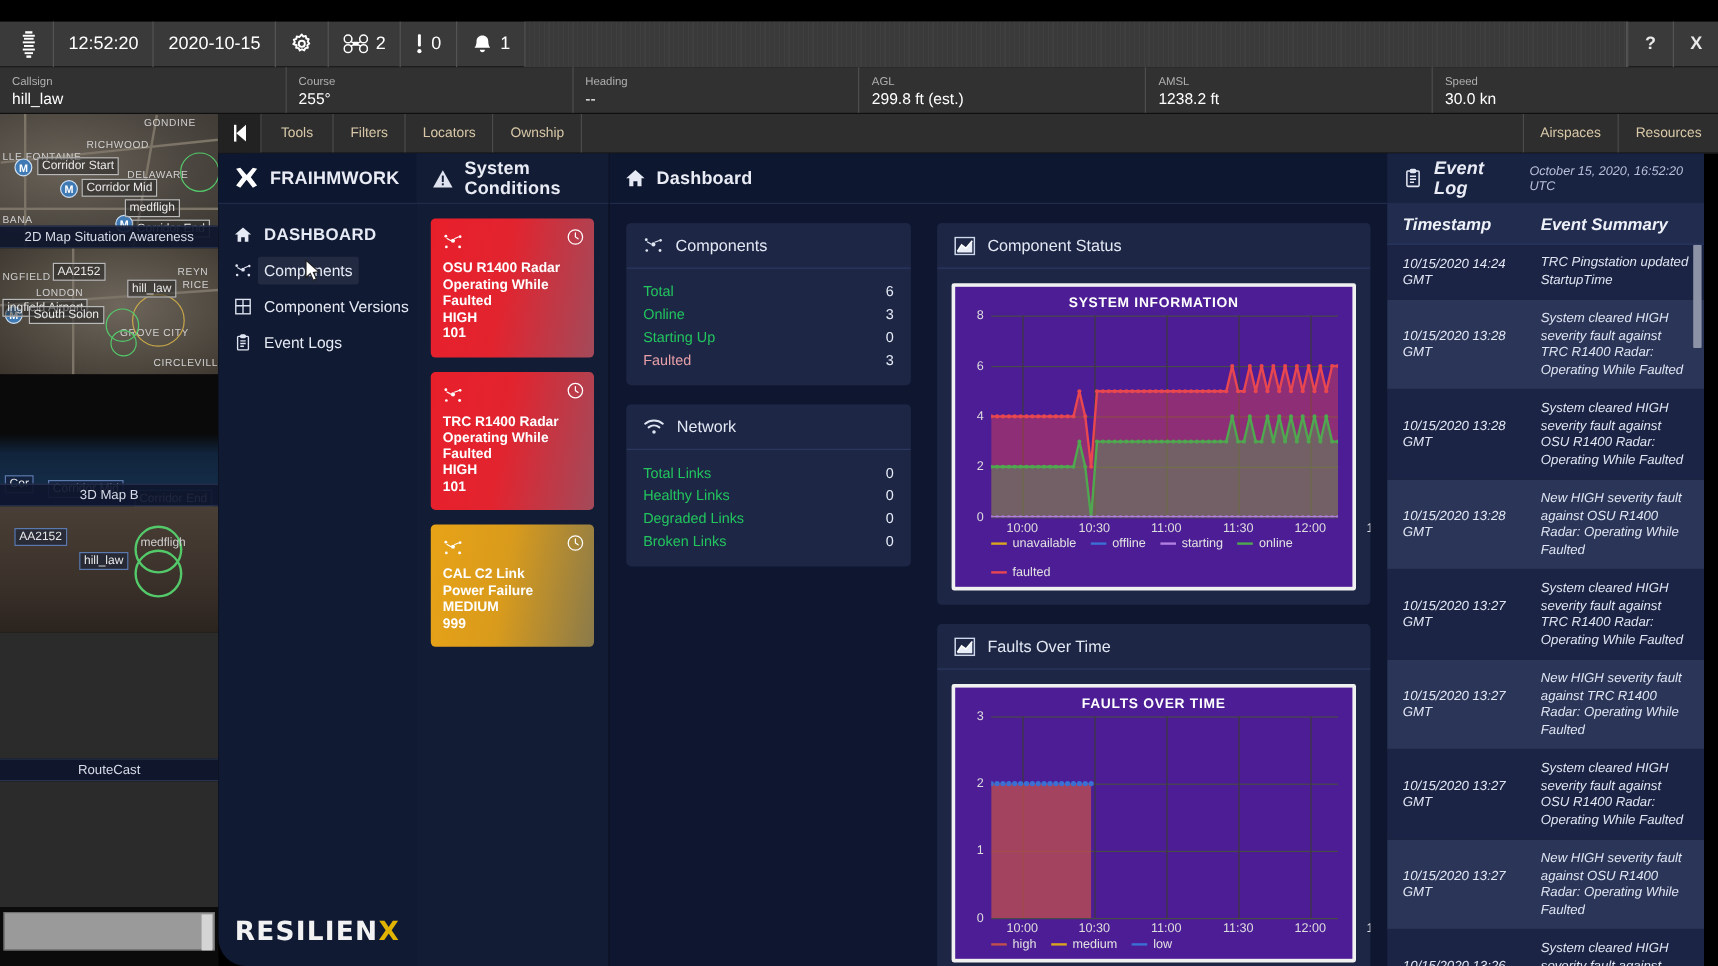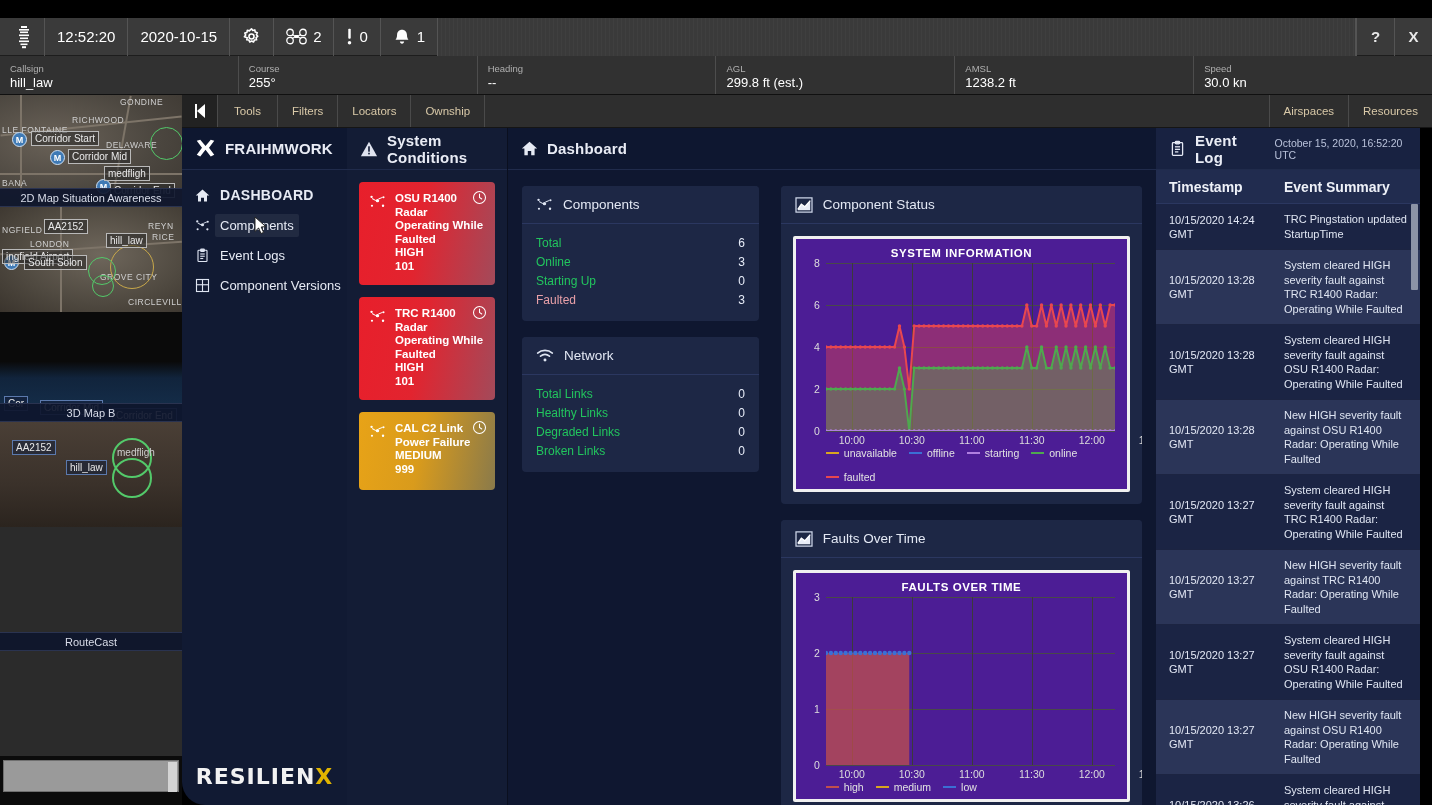--- a/index.html
+++ b/index.html
@@ -109,20 +109,21 @@
     position: absolute; left: 347px; top: 128px; width: 161px; height: 677px;
     background: #131c35; border-right: 1px solid #0a0f1f;
   }
   .col-dash {
     position: absolute; left: 508px; top: 128px; width: 648px; height: 677px;
     background: #0f1730;
   }
   .col-log {
     position: absolute; left: 1156px; top: 128px; width: 264px; height: 677px;
     background: #182241;
+    font-style: italic;
   }
 
   .panel-head {
     height: 42px; display: flex; align-items: center; gap: 9px;
     padding: 0 13px; background: #0e1730;
     border-bottom: 1px solid #202b4b;
   }
   .panel-head.nav { background: #0e1730; }
   .panel-head.cond { background: #131c35; }
   .panel-head.dash { background: #0e1730; }
@@ -150,21 +151,21 @@
   .logo-text {
     font-family: "DejaVu Sans", sans-serif; font-size: 22px; font-weight: bold;
     letter-spacing: 1px; color: #f2f2f2;
   }
   .logo-text .x { color: #e0b400; }
 
   
   .cond-list { padding: 12px 12px 0 12px; display: flex; flex-direction: column; gap: 12px; }
   .cond-card {
     position: relative; border-radius: 4px; padding: 10px 10px 12px 10px;
-    display: flex; gap: 8px; min-height: 78px;
+    display: flex; gap: 8px; min-height: 78px; flex-direction: column;
   }
   .cond-card.high { background: linear-gradient(100deg,#e81f2b 0%,#e2242f 45%,#a34a5a 100%); }
   .cond-card.medium { background: linear-gradient(100deg,#e8a317 0%,#d99b1c 45%,#8a7a4a 100%); }
   .cond-ico { width: 18px; flex: 0 0 18px; padding-top: 1px; }
   .cond-body { font-size: 11.5px; color: #fff; line-height: 13.5px; font-weight: 600; }
   .cond-name { display: block; }
   .cond-clock {
     position: absolute; right: 8px; top: 8px; width: 15px; height: 15px;
   }
 
@@ -427,38 +428,38 @@
               <circle cx="16.5" cy="15" r="1.5"></circle>
             <rect x="4" y="6" width="5" height="1.2" transform="rotate(30 4 6)"></rect>
             <rect x="11" y="6.5" width="5" height="1.2" transform="rotate(-22 11 6.5)"></rect>
           </svg>
         </span>
         <span class="nl"><span>Components</span></span>
       </div>
       <div class="nav-item">
         <span>
           <svg width="15" height="15" viewBox="0 0 20 20" fill="none" stroke="#dfe5f2" stroke-width="1.5">
+            <rect x="2" y="2" width="16" height="16"></rect>
+              <line x1="10" y1="2" x2="10" y2="18"></line>
+              <line x1="2" y1="9" x2="18" y2="9"></line>
+          </svg>
+        </span>
+        <span class="nl"><span>Component Versions</span></span>
+      </div>
+      <div class="nav-item">
+        <span>
+          <svg width="15" height="15" viewBox="0 0 20 20" fill="none" stroke="#dfe5f2" stroke-width="1.5">
             <rect x="4" y="3" width="12" height="15" rx="1"></rect>
               <rect x="7.5" y="1.5" width="5" height="3" rx="1" fill="#dfe5f2"></rect>
             <line x1="7" y1="8" x2="13" y2="8"></line>
               <line x1="7" y1="11" x2="13" y2="11"></line>
               <line x1="7" y1="14" x2="11" y2="14"></line>
           </svg>
         </span>
         <span class="nl"><span>Event Logs</span></span>
-      </div>
-      <div class="nav-item">
-        <span>
-          <svg width="15" height="15" viewBox="0 0 20 20" fill="none" stroke="#dfe5f2" stroke-width="1.5">
-            <rect x="2" y="2" width="16" height="16"></rect>
-              <line x1="10" y1="2" x2="10" y2="18"></line>
-              <line x1="2" y1="9" x2="18" y2="9"></line>
-          </svg>
-        </span>
-        <span class="nl"><span>Component Versions</span></span>
       </div>
     </div>
 
     <div style="position:absolute;left:72px;top:88px;">
       <svg width="13" height="19" viewBox="0 0 13 19">
           <path d="M1 1 L1 15.5 L4.6 12 L7 17.5 L9.6 16.4 L7.2 11 L11.8 10.6 Z" fill="#fff" stroke="#222" stroke-width="1"></path>
         </svg>
     </div>
     <div class="logo-wrap">
       <span class="logo-text"><span>RESILIEN</span><span class="x">X</span></span>

